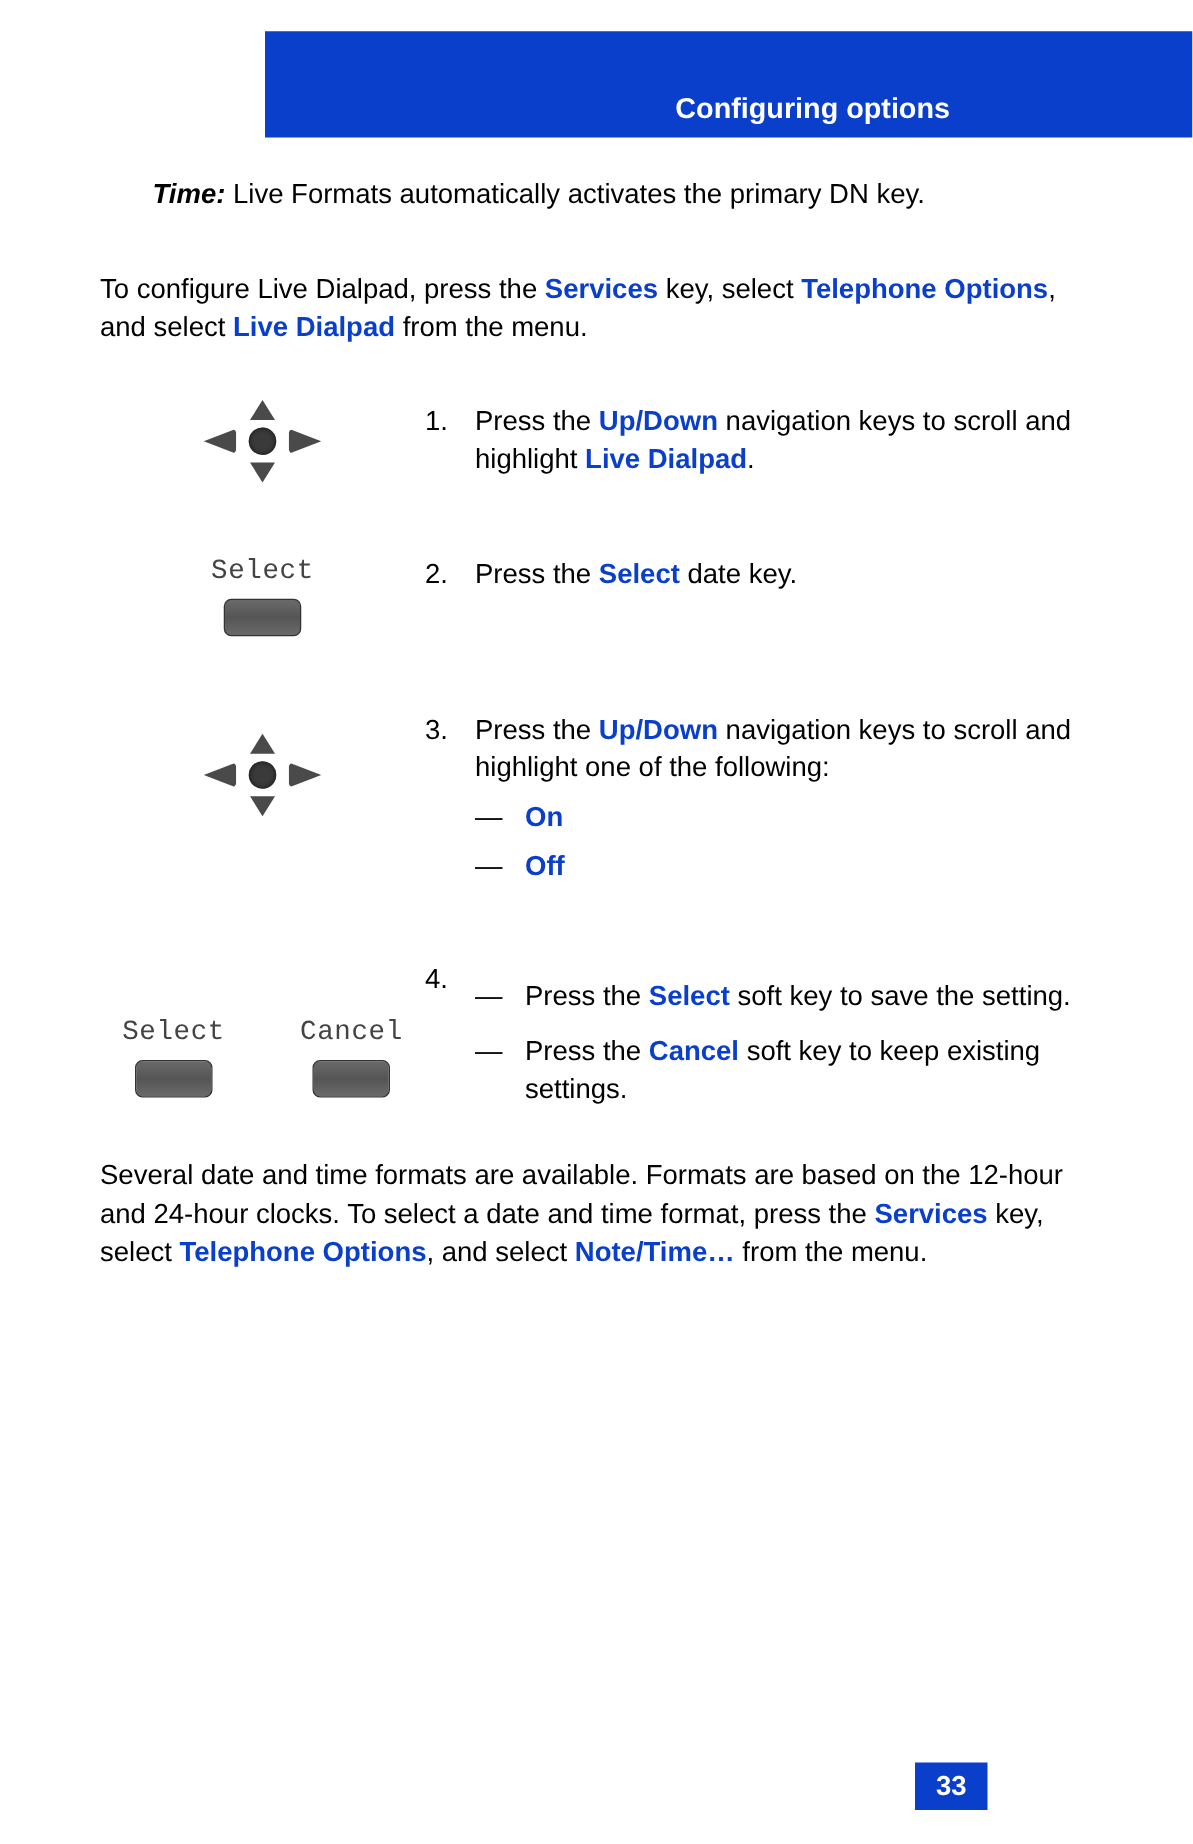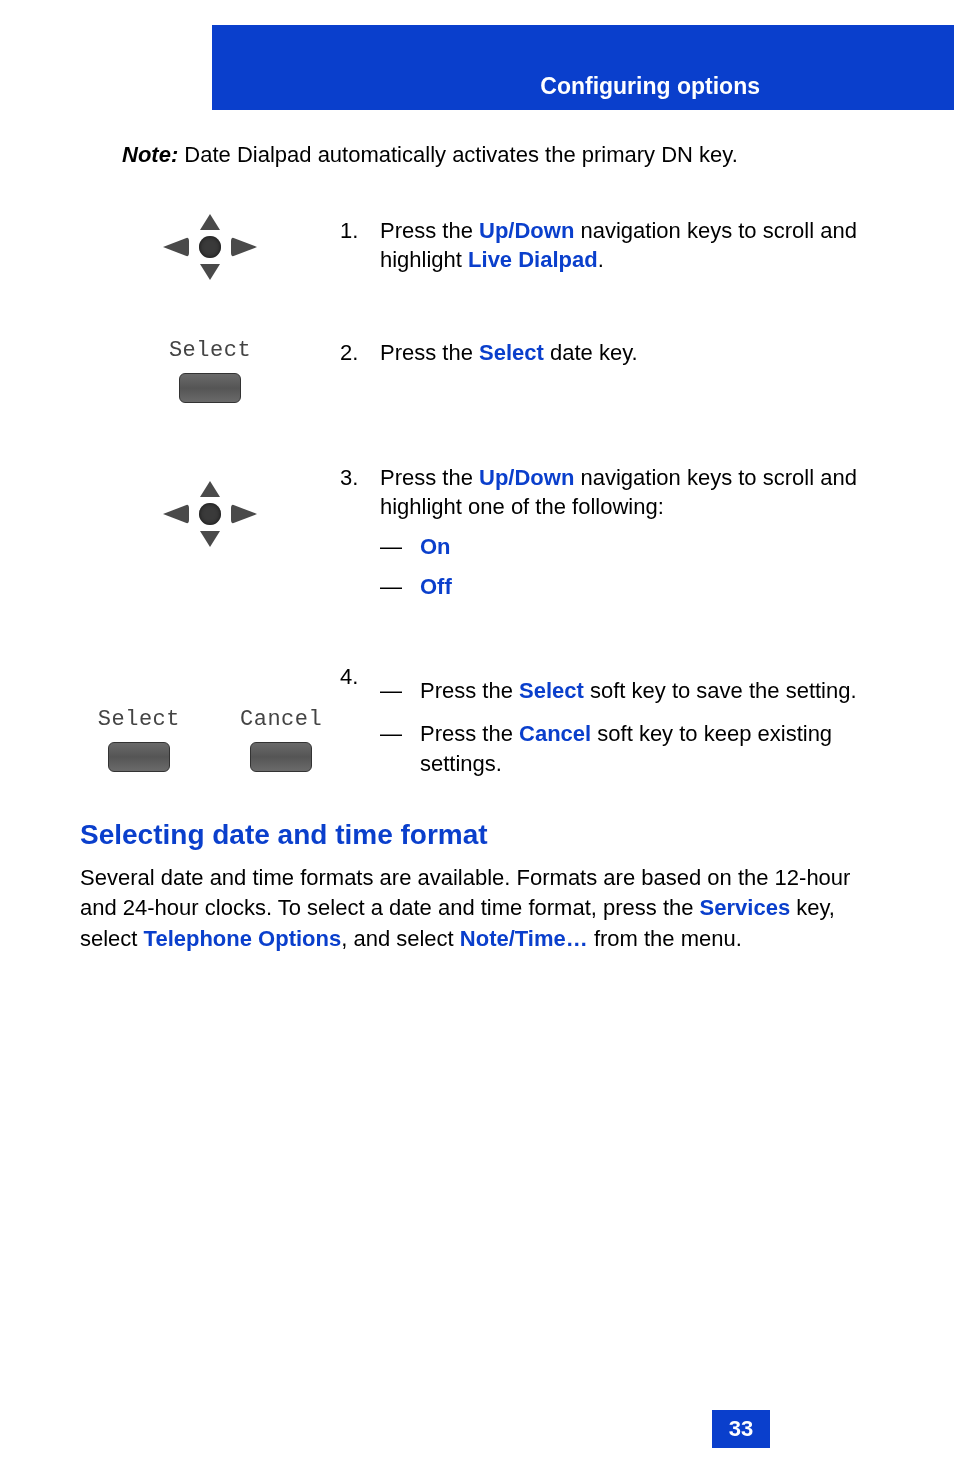--- a/index.html
+++ b/index.html
@@ -18,21 +18,21 @@
   .step-icon-col { width: 260px; flex-shrink: 0; display: flex; justify-content: center; align-items: flex-start; }
   .step-text-col { flex: 1; font-size: 22px; line-height: 1.35; }
   .step-item { display: flex; }
   .step-num-col { width: 40px; flex-shrink: 0; text-align: left; }
   .step-body { flex: 1; }
   .subitem { display: flex; margin-top: 10px; margin-left: 0; }
   .subitem-dash { width: 40px; flex-shrink: 0; }
   .subitem-body { flex: 1; }
   .section-head { margin-top: 20px; color: #0a3fcc; font-weight: bold; font-size: 28px; font-family: "Trebuchet MS", Arial, sans-serif; }
   .section-body { margin-top: 12px; font-size: 22px; line-height: 1.4; }
-  .page-footer { position: absolute; right: 80px; bottom: 52px; width: 58px; height: 38px; background: #0a3fcc; color: #fff; font-weight: bold; font-size: 22px; display: flex; align-items: center; justify-content: center; font-family: "Trebuchet MS", Arial, sans-serif; }
+  .page-footer { position: absolute; right: 60px; bottom: 52px; width: 58px; height: 38px; background: #0a3fcc; color: #fff; font-weight: bold; font-size: 22px; display: flex; align-items: center; justify-content: center; font-family: "Trebuchet MS", Arial, sans-serif; }
   
   .navpad { position: relative; width: 110px; height: 62px; }
   .navpad .center-dot { position: absolute; left: 44px; top: 20px; width: 22px; height: 22px; background: #3a3a3a; border-radius: 50%; box-shadow: inset 0 0 4px #111; }
   .navpad .arrow { position: absolute; width: 0; height: 0; }
   .navpad .arrow.up { left: 45px; top: -2px; border-left: 10px solid transparent; border-right: 10px solid transparent; border-bottom: 16px solid #4a4a4a; }
   .navpad .arrow.down { left: 45px; bottom: -2px; border-left: 10px solid transparent; border-right: 10px solid transparent; border-top: 16px solid #4a4a4a; }
   .navpad .arrow.left { left: 8px; top: 21px; border-top: 10px solid transparent; border-bottom: 10px solid transparent; border-right: 26px solid #4a4a4a; border-radius: 4px; }
   .navpad .arrow.right { right: 8px; top: 21px; border-top: 10px solid transparent; border-bottom: 10px solid transparent; border-left: 26px solid #4a4a4a; border-radius: 4px; }
   .softkey-group { display: flex; gap: 60px; justify-content: center; width: 100%; }
   .softkey-group.single { gap: 0; }
@@ -44,23 +44,26 @@
 </head>
 <body>
 
 <div class="page">
   <div class="header-band"></div>
   <div class="header-title">Configuring options</div>
 
   <div class="content">
 
     <p class="note-line">
-      <span class="note-label">Note:</span><span> Date Dialpad automatically activates the primary DN key.</span>
+      <span class="note-label">Time:</span><span> Live Formats automatically activates the primary DN key.</span>
     </p>
 
+    <p class="intro">
+      <span>To configure Live Dialpad, press the </span><span class="ref">Services</span><span> key, select </span><span class="ref">Telephone Options</span><span>, and select </span><span class="ref">Live Dialpad</span><span> from the menu.</span>
+    </p>
 
 
     <div class="steps">
 
       <div class="step-row">
         <div class="step-icon-col">
           <div class="navpad">
             <div class="arrow up"></div>
             <div class="arrow down"></div>
             <div class="arrow left"></div>
@@ -154,21 +157,20 @@
                   <span>Press the </span><span class="ref">Cancel</span><span> soft key to keep existing settings.</span>
                 </div>
               </div>
             </div>
           </div>
         </div>
       </div>
 
     </div>
 
-    <h2 class="section-head">Selecting date and time format</h2>
     <p class="section-body">
       <span>Several date and time formats are available. Formats are based on the 12-hour and 24-hour clocks. To select a date and time format, press the </span><span class="ref">Services</span><span> key, select </span><span class="ref">Telephone Options</span><span>, and select </span><span class="ref">Note/Time…</span><span> from the menu.</span>
     </p>
 
   </div>
 
   <div class="page-footer">33</div>
 </div>
 
 </body></html>

